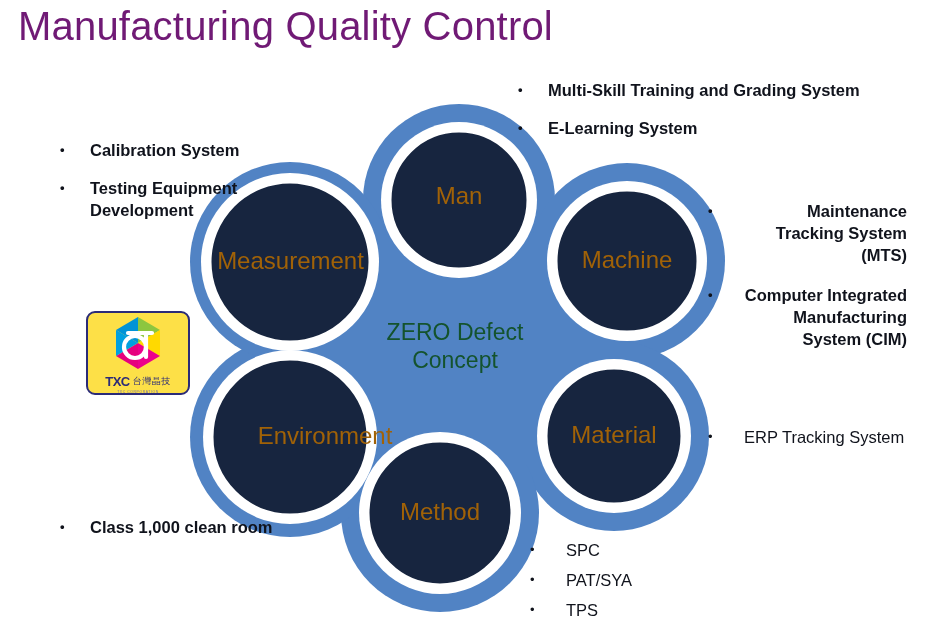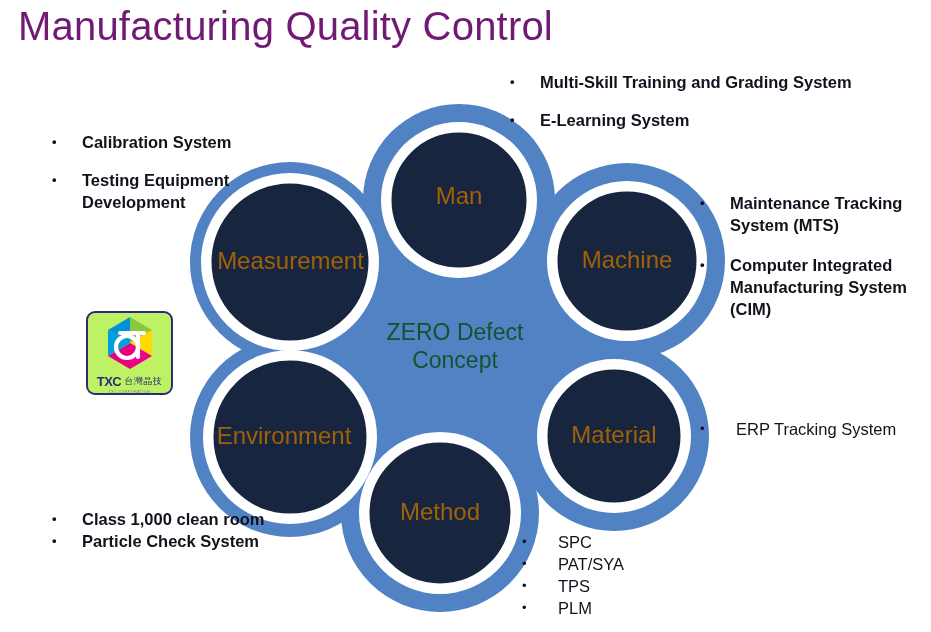--- a/index.html
+++ b/index.html
@@ -74,53 +74,53 @@
     font-family: "Liberation Sans", sans-serif;
   }
   .bullets ul {
     list-style: none;
     margin: 0;
     padding: 0;
   }
   .bullets li {
     position: relative;
     padding-left: 40px;
-    margin: 0;
+    margin: 8px;
   }
   .bullets li::before {
     content: "\2022";
     position: absolute;
     left: 10px;
     top: 0;
     font-size: 13px;
     line-height: inherit;
     color: #10131c;
   }
   .b-bold li { font-weight: bold; }
   .b-reg  li { font-weight: normal; padding-left: 46px; }
 
   
   #bullets-man      { left: 500px; top: 71px;  width: 380px; font-size: 16.5px; line-height: 22px; }
   #bullets-man li   { margin-bottom: 16px; }
   #bullets-measurement    { left: 42px;  top: 131px; width: 280px; font-size: 16.5px; line-height: 22px; }
   #bullets-measurement li { margin-bottom: 16px; }
   #bullets-machine      { left: 690px; top: 192px; width: 225px; font-size: 16.5px; line-height: 22px; }
-  #bullets-machine li   { margin-bottom: 18px; }
+  #bullets-machine li   { margin-bottom: 18px; text-align: right; }
   #bullets-material     { left: 690px; top: 418px; width: 240px; font-size: 16.5px; line-height: 22px; }
   #bullets-environment    { left: 42px;  top: 508px; width: 300px; font-size: 16.5px; line-height: 22px; }
   #bullets-method       { left: 512px; top: 531px; width: 220px; font-size: 16.5px; line-height: 22px; }
 
   
   #txc-logo {
     position: absolute;
     left: 86px;
     top: 311px;
-    width: 87px;
+    width: 104px;
     height: 84px;
-    background: #bef264;
+    background: #fde047;
     border: 2px solid #2b2b78;
     border-radius: 9px;
     box-sizing: border-box;
     overflow: hidden;
   }
   #txc-hex-wrap {
     position: absolute;
     left: 50%;
     transform: translateX(-50%);
     top: 3px;
@@ -201,21 +201,21 @@
     <circle cx="614" cy="436" r="69" fill="#17253f" stroke="#ffffff" stroke-width="5"></circle>
     <circle cx="440" cy="513" r="73" fill="#17253f" stroke="#ffffff" stroke-width="5"></circle>
     <circle cx="290" cy="437" r="79" fill="#17253f" stroke="#ffffff" stroke-width="5"></circle>
     <circle cx="290" cy="262" r="81" fill="#17253f" stroke="#ffffff" stroke-width="5"></circle>
   </svg>
 
   <div class="node-label size-md" style="left:399px; top:182px; width:120px;">Man</div>
   <div class="node-label size-md" style="left:552px; top:246px; width:150px;">Machine</div>
   <div class="node-label size-md" style="left:544px; top:421px; width:140px;">Material</div>
   <div class="node-label size-md" style="left:370px; top:498px; width:140px;">Method</div>
-  <div class="node-label size-md" style="left:205px; top:422px; width:158px;">Environment</div>
+  <div class="node-label size-md" style="left:205px; top:422px; width:158px;padding-left:41px;">Environment</div>
   <div class="node-label size-md" style="left:203px; top:247px; width:175px;">Measurement</div>
 
   <div id="center-label">
     <div>ZERO Defect</div>
     <div>Concept</div>
   </div>
 
   <div class="bullets b-bold" id="bullets-man">
     <ul>
       <li>Multi-Skill Training and Grading System</li>
@@ -239,21 +239,20 @@
 
   <div class="bullets b-reg" id="bullets-material">
     <ul>
       <li>ERP Tracking System</li>
     </ul>
   </div>
 
   <div class="bullets b-bold" id="bullets-environment">
     <ul>
       <li>Class 1,000 clean room</li>
-      <li>Particle Check System</li>
     </ul>
   </div>
 
   <div class="bullets b-reg" id="bullets-method">
     <ul>
       <li>SPC</li>
       <li>PAT/SYA</li>
       <li>TPS</li>
       <li>PLM</li>
     </ul>

